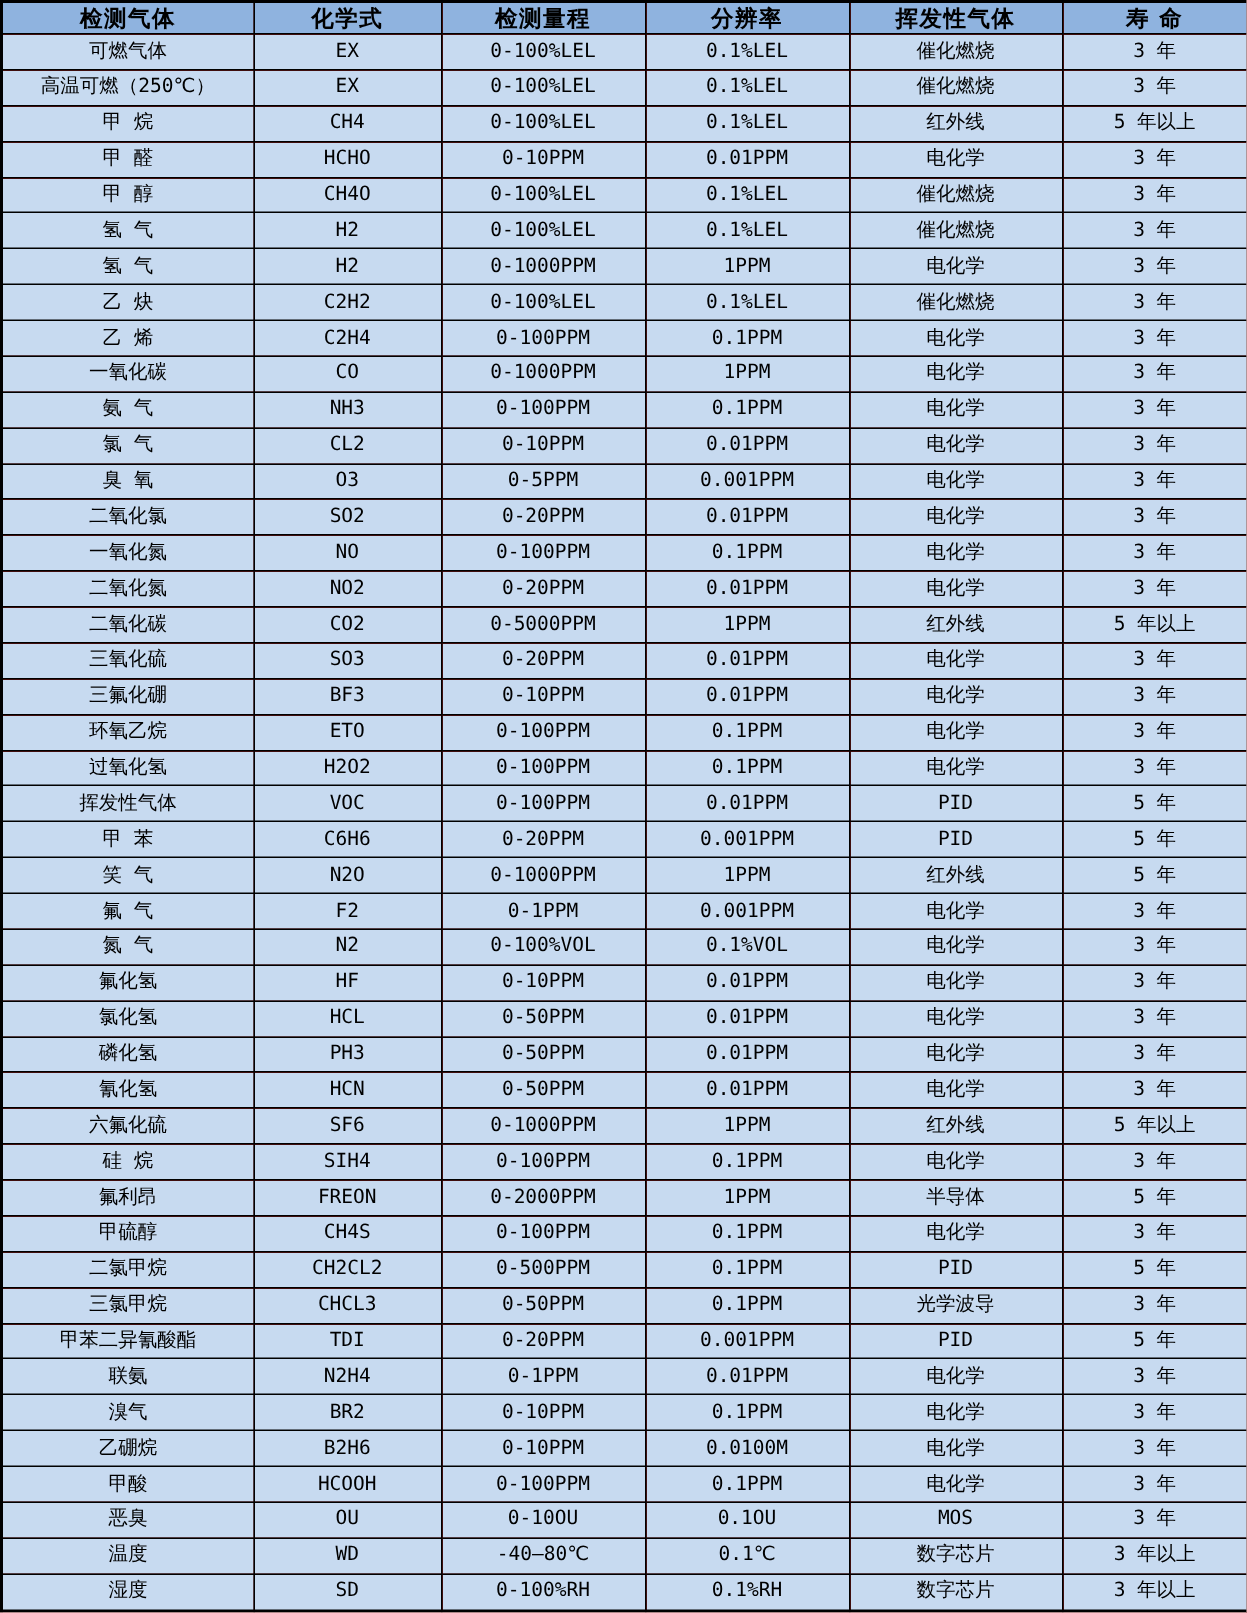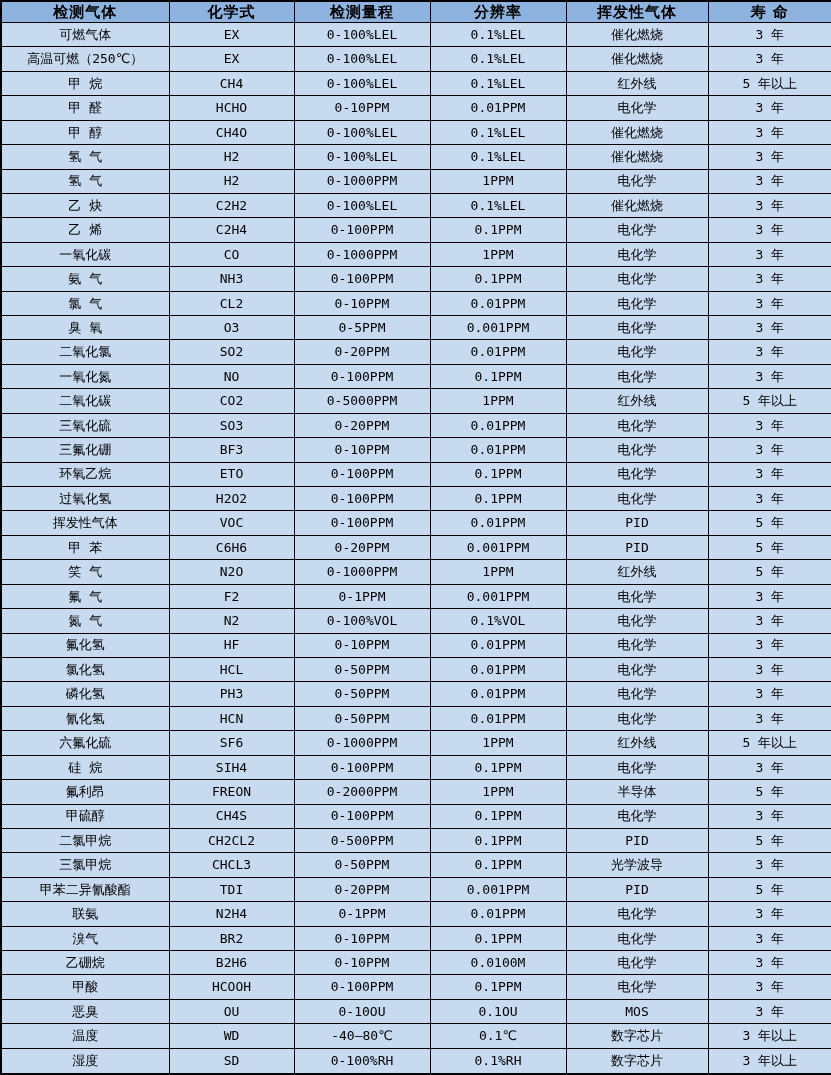--- a/index.html
+++ b/index.html
@@ -184,20 +184,28 @@
         </tr>
         <tr>
           <td>一氧化氮</td>
           <td>NO</td>
           <td>0-100PPM</td>
           <td>0.1PPM</td>
           <td>电化学</td>
           <td>3 年</td>
         </tr>
         <tr>
+          <td>二氧化氮</td>
+          <td>NO2</td>
+          <td>0-20PPM</td>
+          <td>0.01PPM</td>
+          <td>电化学</td>
+          <td>3 年</td>
+        </tr>
+        <tr>
           <td>二氧化碳</td>
           <td>CO2</td>
           <td>0-5000PPM</td>
           <td>1PPM</td>
           <td>红外线</td>
           <td>5 年以上</td>
         </tr>
         <tr>
           <td>三氧化硫</td>
           <td>SO3</td>

